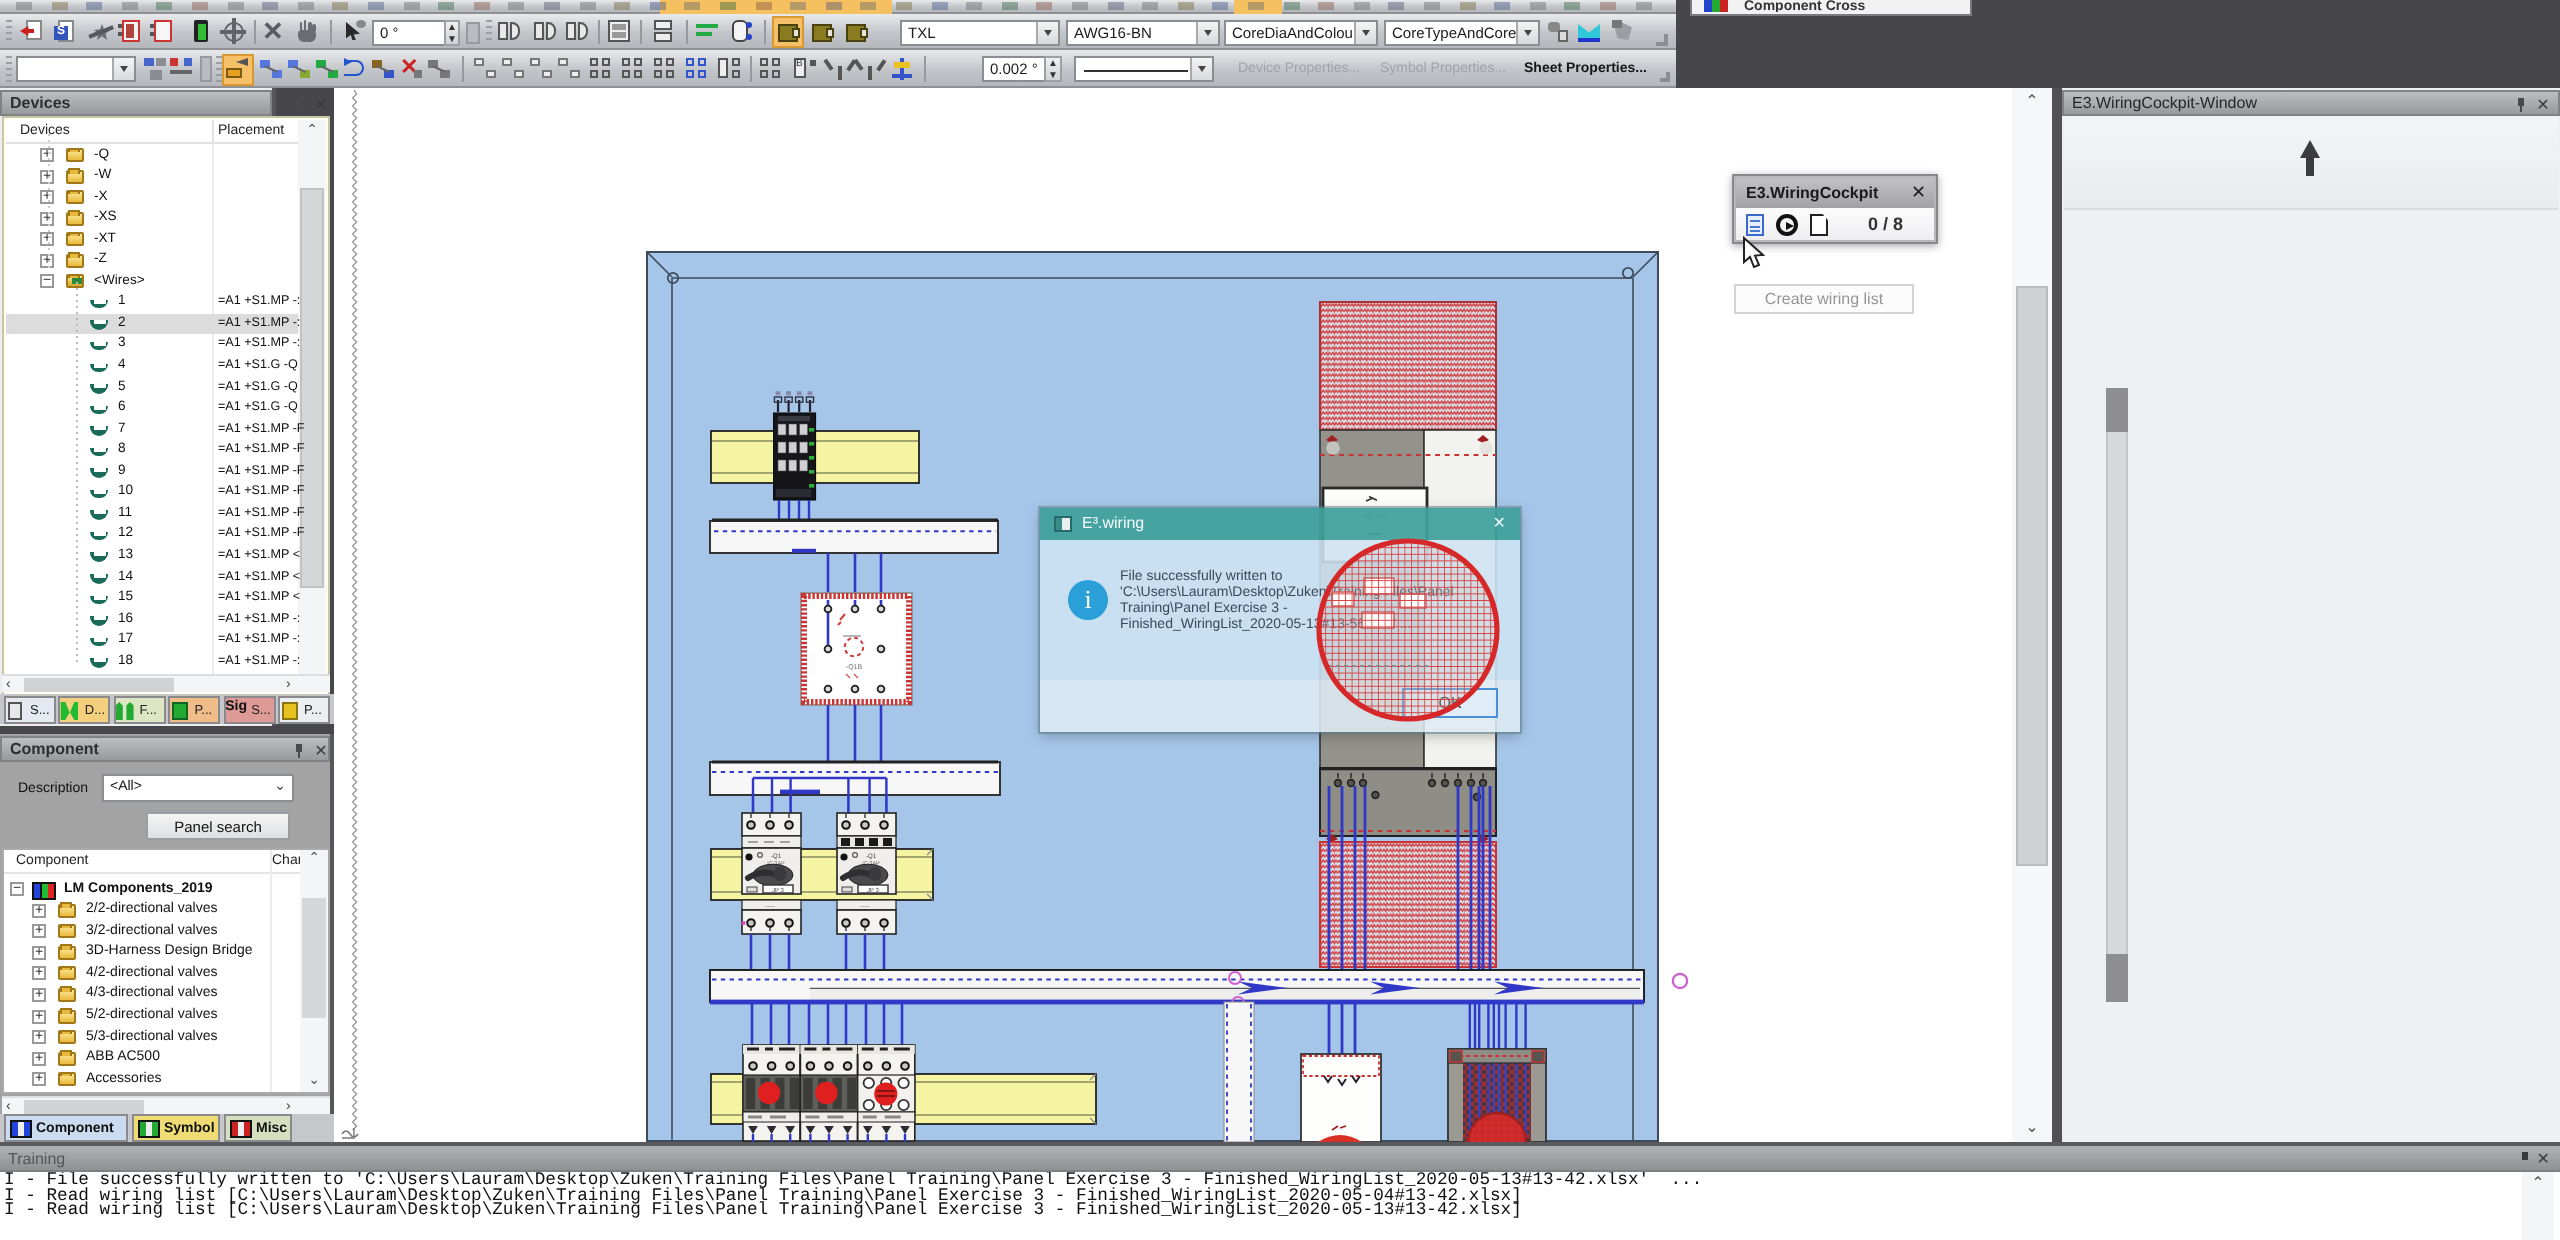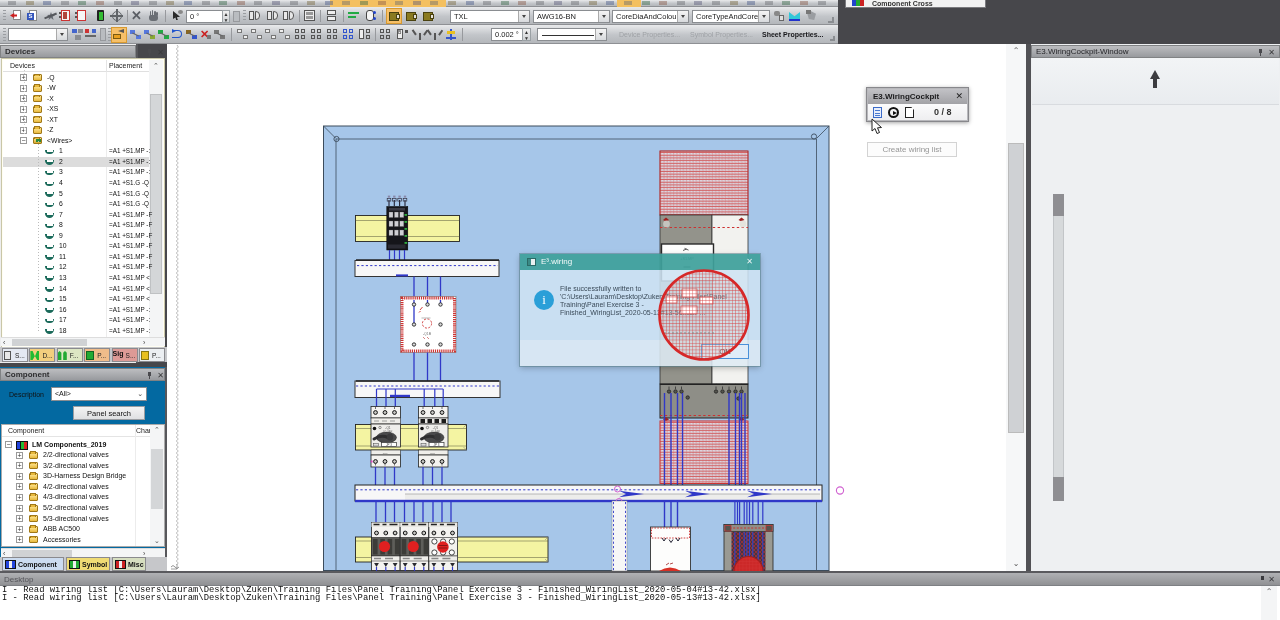--- a/index.html
+++ b/index.html
@@ -513,21 +513,21 @@
         <div class="abs" style="left:111.6px;top:1px;width:26px;height:14px;background:#dd9a96;border:1px solid #8a8a8e;font-size:6.5px;color:#222">
           <span style="position:absolute;left:0;top:1px;font-size:7px;font-weight:bold;color:#111">Sig</span>
           <span style="position:absolute;left:13px;top:3px">S...</span>
         </div>
         <div class="abs" style="left:139.0px;top:1px;width:26px;height:14px;background:#eceff2;border:1px solid #8a8a8e;font-size:6.5px;color:#222">
           <div class="abs" style="left:1px;top:2px;width:8px;height:9px;background:#e8c020;border:1px solid #887711"></div>
           <span style="position:absolute;left:12px;top:3px">P...</span>
         </div>
       </div>
     </div>
-    <div class="abs" style="left:0;top:367px;width:167px;height:204px;background:#0369a1;border-right:2px solid #57575b">
+    <div class="abs" style="left:0;top:367px;width:167px;height:204px;background:#a3a3a3;border-right:2px solid #57575b">
       <div class="ptitle" style="top:1px">Component<div class="pbtn" style="left:144px">
           <div style="position:absolute;left:3px;top:1px;width:3px;height:4px;background:#4a4a4e"></div>
           <div style="position:absolute;left:4px;top:5px;width:1px;height:3px;background:#4a4a4e"></div>
         </div><div class="pbtn" style="left:155px">✕</div></div>
       <div class="abs" style="left:9px;top:24px;font-size:7px;color:#111">Description</div>
       <div class="abs" style="left:51px;top:20px;width:96px;height:14px;background:#fff;border:1px solid #8a8d91;font-size:7px;line-height:12px;color:#111;padding-left:3px">&lt;All&gt;<span style="position:absolute;right:3px;top:0;color:#444;font-size:7px">⌄</span></div>
       <div class="abs" style="left:73px;top:39px;width:72px;height:14px;background:linear-gradient(#f4f4f4,#dfe0e2);border:1px solid #9a9da1;font-size:7.5px;text-align:center;line-height:13px;color:#111">Panel search</div>
       <div class="abs" style="left:1px;top:57px;width:164px;height:123px;background:#fff;border:1px solid #aaa">
         <div class="abs" style="left:0;top:0;width:162px;height:12px;border-bottom:1px solid #e4e4e4;font-size:7px;color:#222">
           <span style="position:absolute;left:6px;top:2px">Component</span>
@@ -1049,22 +1049,23 @@
 <div style="position:absolute;left:121px;top:20px;width:4px;height:10px;background:#3c3c40"></div>
       </div>
 <div class="abs" style="left:22px;top:150px;width:11px;height:307px;background:#d6d9db;border:1px solid #c2c5c8">
 <div class="abs" style="left:-1px;top:-1px;width:11px;height:22px;background:#8e8e92"></div>
 <div class="abs" style="left:-1px;bottom:-1px;width:11px;height:24px;background:#8e8e92"></div>
       </div>
 </div>
     <div class="abs" style="left:0;top:571px;width:1280px;height:49px;background:#fff">
 <div class="abs" style="left:0;top:0;width:1280px;height:2px;background:#5a5a5e"></div>
 <div class="abs" style="left:0;top:2px;width:1280px;height:13px;background:linear-gradient(#b0b1b4,#909194);border-bottom:1px solid #7e8084">
-<span style="position:absolute;left:4px;top:2px;font-size:8px;color:#55555a">Desktop</span>
+<span style="position:absolute;left:4px;top:2px;font-size:8px;color:#55555a">Training</span>
 <span style="position:absolute;right:16px;top:3px;width:3px;height:4px;background:#3a3a3e"></span>
 <span style="position:absolute;right:5px;top:2px;font-size:8px;color:#3a3a3e">✕</span>
       </div>
-<div class="abs" style="left:2px;top:14.5px;width:1258px;height:35px;padding-top:1.5px;font-family:'Liberation Mono',monospace;font-size:8.85px;line-height:7.5px;white-space:pre;color:#111;overflow:hidden"><span>I - Read wiring list [C:\Users\Lauram\Desktop\Zuken\Training Files\Panel Training\Panel Exercise 3 - Finished_WiringList_2020-05-04#13-42.xlsx]
+<div class="abs" style="left:2px;top:14.5px;width:1258px;height:35px;padding-top:1.5px;font-family:'Liberation Mono',monospace;font-size:8.85px;line-height:7.5px;white-space:pre;color:#111;overflow:hidden"><span>I - File successfully written to 'C:\Users\Lauram\Desktop\Zuken\Training Files\Panel Training\Panel Exercise 3 - Finished_WiringList_2020-05-13#13-42.xlsx'  ...
+</span><span>I - Read wiring list [C:\Users\Lauram\Desktop\Zuken\Training Files\Panel Training\Panel Exercise 3 - Finished_WiringList_2020-05-04#13-42.xlsx]
 I - Read wiring list [C:\Users\Lauram\Desktop\Zuken\Training Files\Panel Training\Panel Exercise 3 - Finished_WiringList_2020-05-13#13-42.xlsx]</span></div>
 <div class="abs" style="left:1261px;top:15px;width:16px;height:34px;background:#f4f5f6">
 <div style="text-align:center;font-size:8px;color:#555;line-height:12px">⌃</div>
       </div>
 </div>
   </div>
 </body></html>

